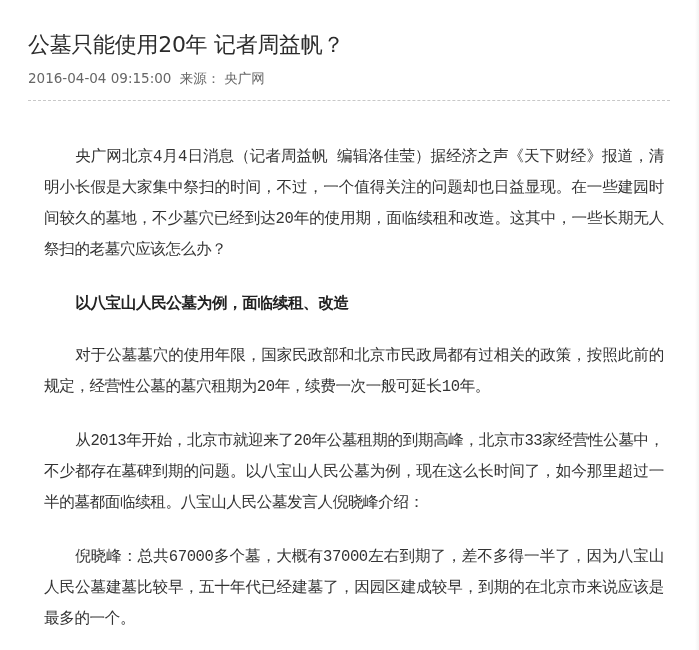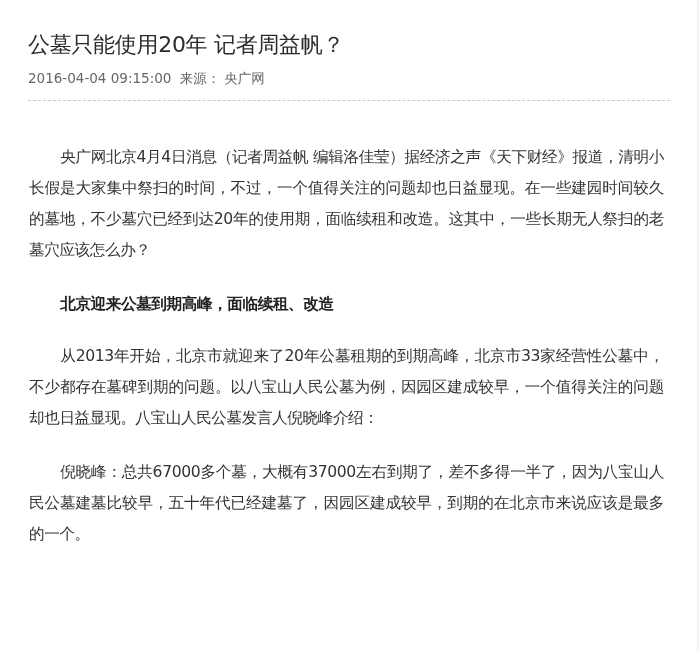--- a/index.html
+++ b/index.html
@@ -54,24 +54,25 @@
     .body {
       position: absolute;
       top: 142px;
       left: 0;
       width: 636px;
       font-size: 15.6px;
       line-height: 31px;
       color: #333333;
     }
     .body p {
-      margin: 0 0 23px 1px;
+      margin: 0 0 23px 16px;
       text-indent: 2em;
       text-align: justify;
       letter-spacing: -0.4px;
+      font-family: Liberation Mono, monospace;
     }
     .body p.subhead {
       font-weight: bold;
       color: #222222;
       margin-bottom: 21px;
     }
     .scroll-edge {
       position: absolute;
       right: 0;
       top: 0;
@@ -86,19 +87,20 @@
 <div class="article">
   <h1 class="title">公墓只能使用20年 记者周益帆？</h1>
   <div class="meta">
     <span>2016-04-04 09:15:00</span>
     <span>来源：</span><span>央广网</span>
   </div>
   <div class="divider"></div>
 
   <div class="body">
     <p>央广网北京4月4日消息（记者周益帆 编辑洛佳莹）据经济之声《天下财经》报道，清明小长假是大家集中祭扫的时间，不过，一个值得关注的问题却也日益显现。在一些建园时间较久的墓地，不少墓穴已经到达20年的使用期，面临续租和改造。这其中，一些长期无人祭扫的老墓穴应该怎么办？</p>
-    <p class="subhead">北京迎来公墓到期高峰，面临续租、改造</p>
-    <p>从2013年开始，北京市就迎来了20年公墓租期的到期高峰，北京市33家经营性公墓中，不少都存在墓碑到期的问题。以八宝山人民公墓为例，因园区建成较早，一个值得关注的问题却也日益显现。八宝山人民公墓发言人倪晓峰介绍：</p>
+    <p class="subhead">以八宝山人民公墓为例，面临续租、改造</p>
+    <p>对于公墓墓穴的使用年限，国家民政部和北京市民政局都有过相关的政策，按照此前的规定，经营性公墓的墓穴租期为20年，续费一次一般可延长10年。</p>
+    <p>从2013年开始，北京市就迎来了20年公墓租期的到期高峰，北京市33家经营性公墓中，不少都存在墓碑到期的问题。以八宝山人民公墓为例，现在这么长时间了，如今那里超过一半的墓都面临续租。八宝山人民公墓发言人倪晓峰介绍：</p>
     <p>倪晓峰：总共67000多个墓，大概有37000左右到期了，差不多得一半了，因为八宝山人民公墓建墓比较早，五十年代已经建墓了，因园区建成较早，到期的在北京市来说应该是最多的一个。</p>
   </div>
 </div>
 
 <div class="scroll-edge"></div>
 
 </body></html>

